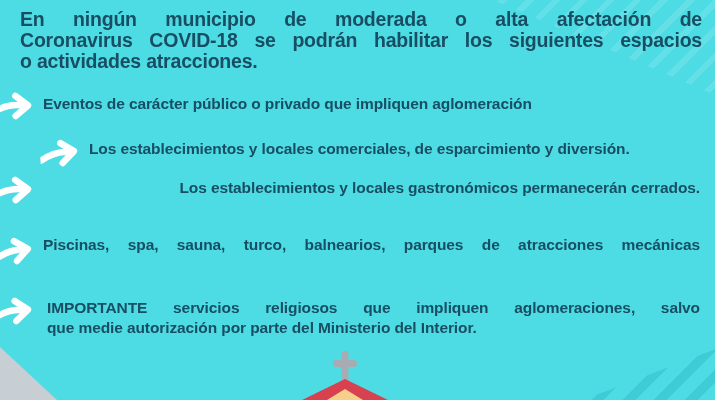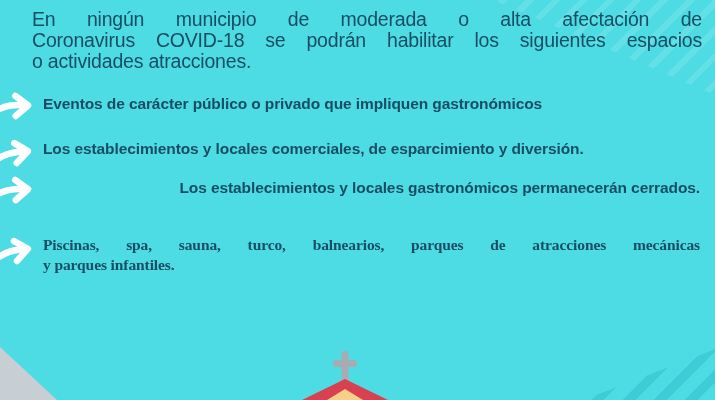--- a/index.html
+++ b/index.html
@@ -23,39 +23,39 @@
     clip-path:polygon(0 100%, 100% 6%, 100% 100%);
     pointer-events:none;
   }
   
   .corner-gray{
     position:absolute; left:0; bottom:0; width:57px; height:53px;
     background:var(--corner-gray,#c7ced4);
     clip-path:polygon(0 0, 100% 100%, 0 100%);
   }
   .heading{
-    position:absolute; left:32px; right:13px; top:9px;
-    color:var(--text,#174e63); font-weight:normal;
+    position:absolute; left:20px; right:13px; top:9px;
+    color:var(--text,#174e63); font-weight:bold;
     font-size:19.5px; line-height:21px; letter-spacing:-0.2px;
   }
   .jline{ text-align:justify; }
   .jfull{ text-align:justify; text-align-last:justify; }
   .bullet{ position:absolute; left:0; right:15px; }
   .arrow{
     position:absolute; left:-6px; top:-4px; width:44px; height:32px;
     display:block;
   }
   .btext{
     margin-left:43px; color:var(--text,#174e63); font-weight:bold;
     font-size:15.5px; line-height:20px; letter-spacing:-0.1px;
   }
   .b1{ top:94px; }  .b1 .arrow{ transform:rotate(2deg); }
-  .b2{ top:139px; } .b2 .arrow{ transform:rotate(-4deg); top:-2px;}
+  .b2{ top:139px;margin-left:46px; } .b2 .arrow{ transform:rotate(-4deg); top:-2px;}
   .b3{ top:178px;text-align:right; } .b3 .arrow{ transform:rotate(1deg); }
-  .b4{ top:235px;font-family:Liberation Serif, serif; } .b4 .arrow{ transform:rotate(-6deg); top:0px;}
+  .b4{ top:235px; } .b4 .arrow{ transform:rotate(-6deg); top:0px;}
   .b5{ top:298px; } .b5 .arrow{ transform:rotate(-2deg); top:-3px;}
   .b3 .btext{ margin-left:49px; }
   .b5 .btext{ margin-left:47px; }
   .church{
     position:absolute; left:302px; bottom:0; width:90px; height:52px;
   }
 </style>
 </head>
 <body>
 
@@ -70,21 +70,21 @@
     <div class="jline jfull">Coronavirus COVID-18 se podrán habilitar los siguientes espacios</div>
     <div class="jline">o actividades atracciones.</div>
   </div>
 
   <div class="bullet b1">
     <svg class="arrow" viewBox="0 0 44 32">
       <path d="M1 22 C 9 17, 16 15, 26 15" fill="none" stroke="#ffffff" stroke-width="6.5" stroke-linecap="round"></path>
       <path d="M21 6 L34 15 L22 26" fill="none" stroke="#ffffff" stroke-width="6.5" stroke-linecap="round" stroke-linejoin="round"></path>
     </svg>
     <div class="btext">
-      <div>Eventos de carácter público o privado que impliquen gastronómicos</div>
+      <div>Eventos de carácter público o privado que impliquen aglomeración</div>
     </div>
   </div>
 
   <div class="bullet b2">
     <svg class="arrow" viewBox="0 0 44 32">
       <path d="M1 22 C 9 17, 16 15, 26 15" fill="none" stroke="#ffffff" stroke-width="6.5" stroke-linecap="round"></path>
       <path d="M21 6 L34 15 L22 26" fill="none" stroke="#ffffff" stroke-width="6.5" stroke-linecap="round" stroke-linejoin="round"></path>
     </svg>
     <div class="btext">
       <div>Los establecimientos y locales comerciales, de esparcimiento y diversión.</div>
@@ -101,24 +101,33 @@
     </div>
   </div>
 
   <div class="bullet b4">
     <svg class="arrow" viewBox="0 0 44 32">
       <path d="M1 22 C 9 17, 16 15, 26 15" fill="none" stroke="#ffffff" stroke-width="6.5" stroke-linecap="round"></path>
       <path d="M21 6 L34 15 L22 26" fill="none" stroke="#ffffff" stroke-width="6.5" stroke-linecap="round" stroke-linejoin="round"></path>
     </svg>
     <div class="btext">
       <div class="jline jfull">Piscinas, spa, sauna, turco, balnearios, parques de atracciones mecánicas</div>
-      <div>y parques infantiles.</div>
     </div>
   </div>
 
+  <div class="bullet b5">
+    <svg class="arrow" viewBox="0 0 44 32">
+      <path d="M1 22 C 9 17, 16 15, 26 15" fill="none" stroke="#ffffff" stroke-width="6.5" stroke-linecap="round"></path>
+      <path d="M21 6 L34 15 L22 26" fill="none" stroke="#ffffff" stroke-width="6.5" stroke-linecap="round" stroke-linejoin="round"></path>
+    </svg>
+    <div class="btext">
+      <div class="jline jfull">IMPORTANTE servicios religiosos que impliquen aglomeraciones, salvo</div>
+      <div>que medie autorización por parte del Ministerio del Interior.</div>
+    </div>
+  </div>
 
   <svg class="church" viewBox="0 0 90 52">
     <rect x="39.5" y="3" width="7" height="33" rx="3" fill="#a6acb2"></rect>
     <rect x="31" y="12" width="24" height="7" rx="3" fill="#a6acb2"></rect>
     <polygon points="43,31 86,52 0,52" fill="#d8414f"></polygon>
     <polygon points="43,41 61,52 25,52" fill="#f6cf8b"></polygon>
   </svg>
 
 </div>
 

